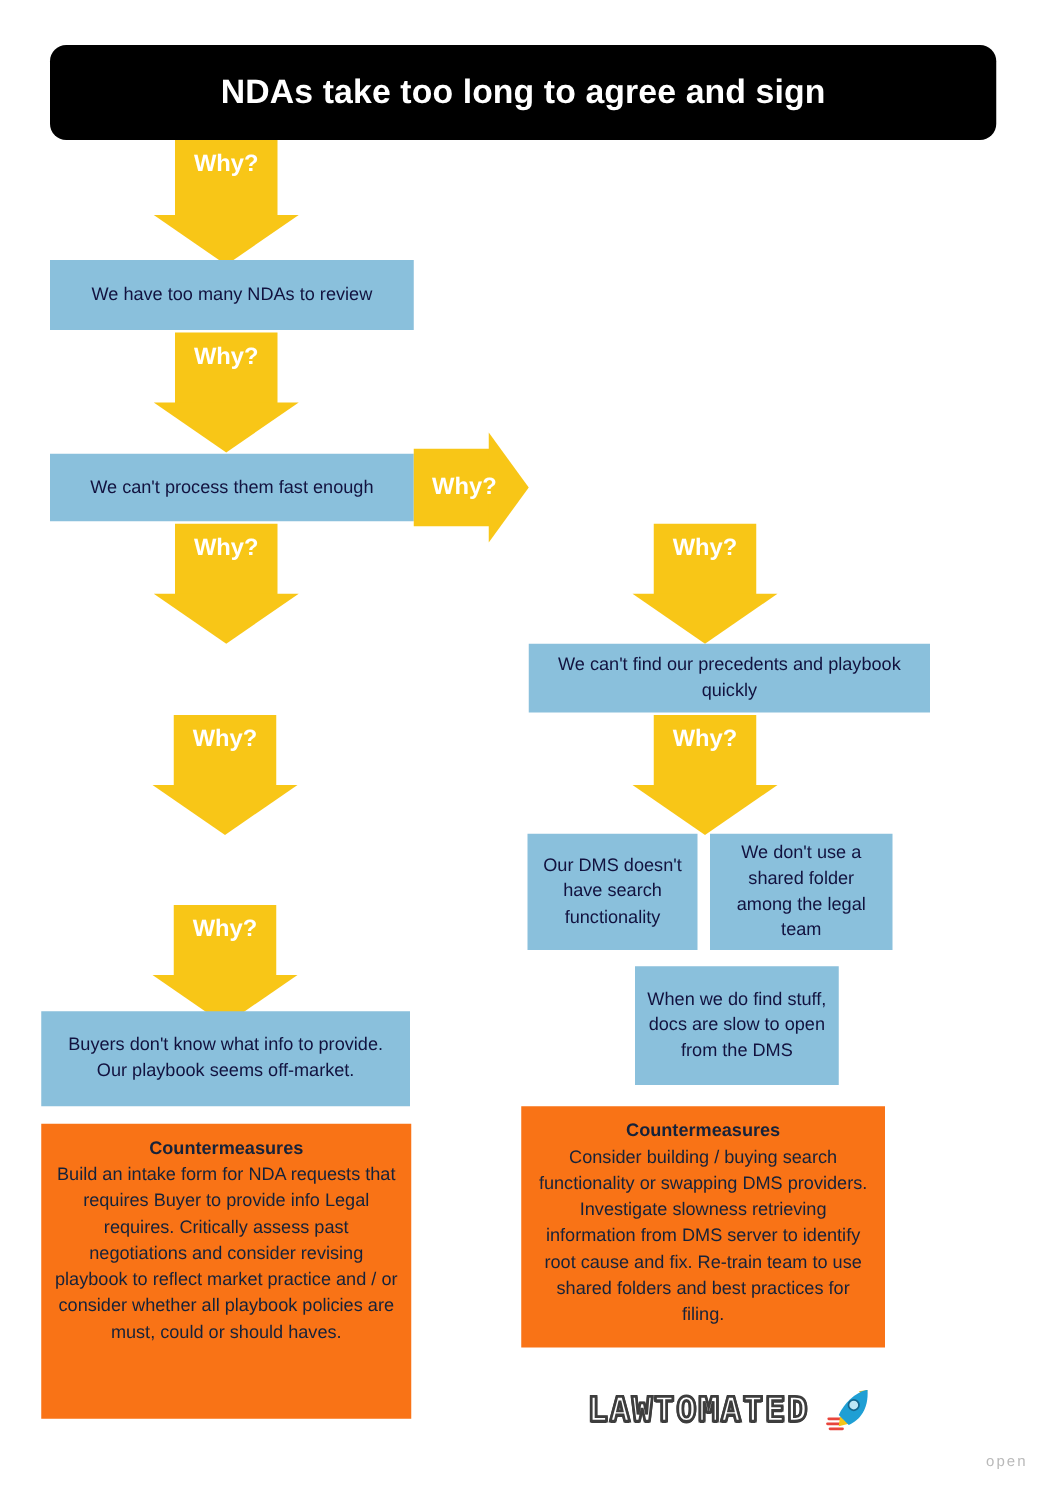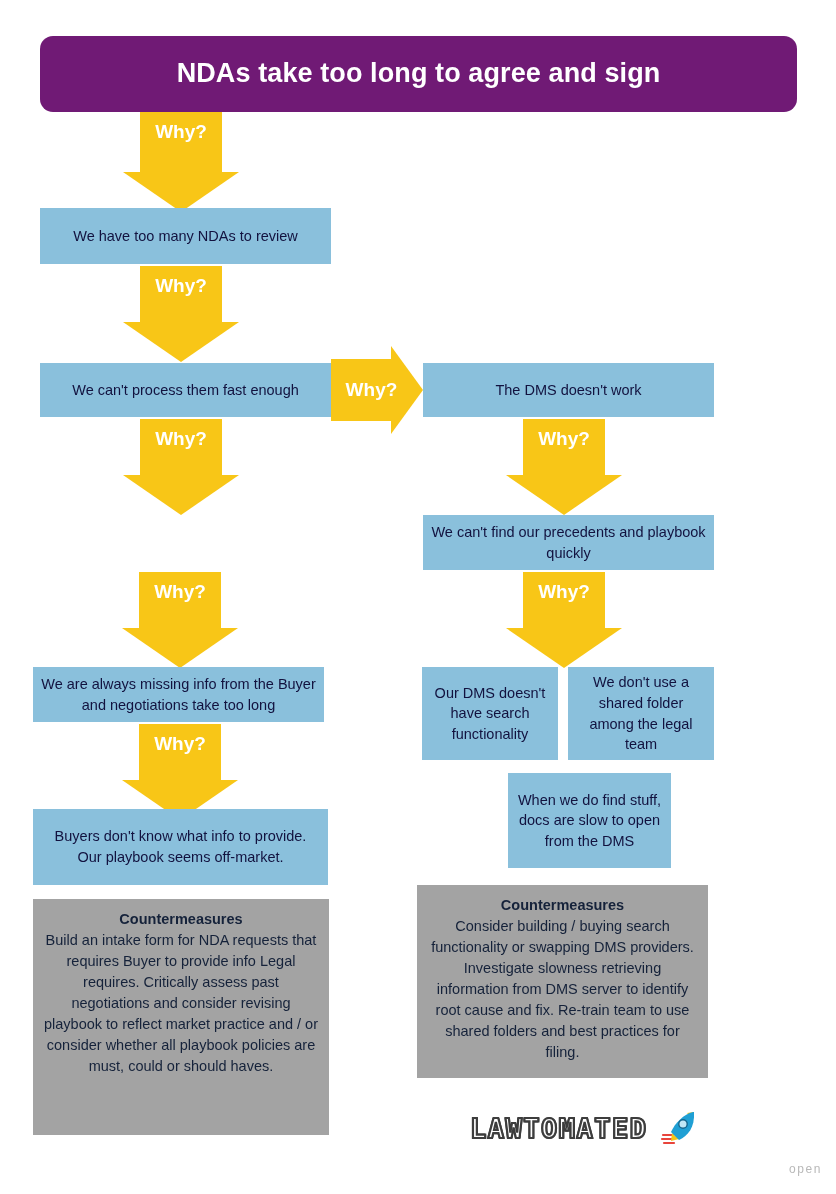--- a/index.html
+++ b/index.html
@@ -22,21 +22,21 @@
     background: #ffffff;
   }
 
   
   .title-bar {
     position: absolute;
     left: 40px;
     top: 36px;
     width: 757px;
     height: 76px;
-    background: #701a75;
+    background: #000000;
     border-radius: 13px;
     display: flex;
     align-items: center;
     justify-content: center;
     box-sizing: border-box;
   }
   .title-bar .title-text {
     color: #ffffff;
     font-size: 27px;
     font-weight: bold;
@@ -56,21 +56,21 @@
     text-align: center;
     box-sizing: border-box;
     padding: 0 8px;
     font-size: 14.5px;
     line-height: 1.42;
   }
 
   
   .cm-box {
     position: absolute;
-    background: #a3a3a3;
+    background: #f97316;
     color: #15223a;
     box-sizing: border-box;
     padding: 10px 10px;
     text-align: center;
     font-size: 14.5px;
     line-height: 1.45;
   }
   .cm-box .cm-title {
     display: block;
     font-weight: bold;
@@ -205,56 +205,50 @@
   <div class="cause-box" style="left:40px; top:363px; width:291px; height:54px;">
     <span>We can't process them fast enough</span>
   </div>
 
   <div class="arrow-right" style="left:331px; top:346px; width:92px; height:88px;">
     <div class="shaft" style="width:62px; height:62px;"></div>
     <div class="head" style="left:60px;"></div>
     <div class="why-label">Why?</div>
   </div>
 
-  <div class="cause-box" style="left:423px; top:363px; width:291px; height:54px;">
-    <span>The DMS doesn't work</span>
-  </div>
 
   <div class="arrow-down" style="left:123px; top:419px; width:116px; height:100px;">
     <div class="shaft" style="width:82px; height:58px;"></div>
     <div class="head" style="top:56px;"></div>
     <div class="why-label">Why?</div>
   </div>
 
   <div class="arrow-down" style="left:506px; top:419px; width:116px; height:100px;">
     <div class="shaft" style="width:82px; height:58px;"></div>
     <div class="head" style="top:56px;"></div>
     <div class="why-label">Why?</div>
   </div>
 
 
-  <div class="cause-box" style="left:423px; top:515px; width:291px; height:55px;">
+  <div class="cause-box" style="left:423px; top:515px; width:321px; height:55px;">
     <span>We can't find our precedents and playbook quickly</span>
   </div>
 
   <div class="arrow-down" style="left:122px; top:572px; width:116px; height:100px;">
     <div class="shaft" style="width:82px; height:58px;"></div>
     <div class="head" style="top:56px;"></div>
     <div class="why-label">Why?</div>
   </div>
 
   <div class="arrow-down" style="left:506px; top:572px; width:116px; height:100px;">
     <div class="shaft" style="width:82px; height:58px;"></div>
     <div class="head" style="top:56px;"></div>
     <div class="why-label">Why?</div>
   </div>
 
-  <div class="cause-box" style="left:33px; top:667px; width:291px; height:55px;">
-    <span>We are always missing info from the Buyer and negotiations take too long</span>
-  </div>
 
   <div class="cause-box" style="left:422px; top:667px; width:136px; height:93px;">
     <span>Our DMS doesn't have search functionality</span>
   </div>
 
   <div class="cause-box" style="left:568px; top:667px; width:146px; height:93px;">
     <span>We don't use a shared folder among the legal team</span>
   </div>
 
   <div class="cause-box" style="left:508px; top:773px; width:163px; height:95px;">

